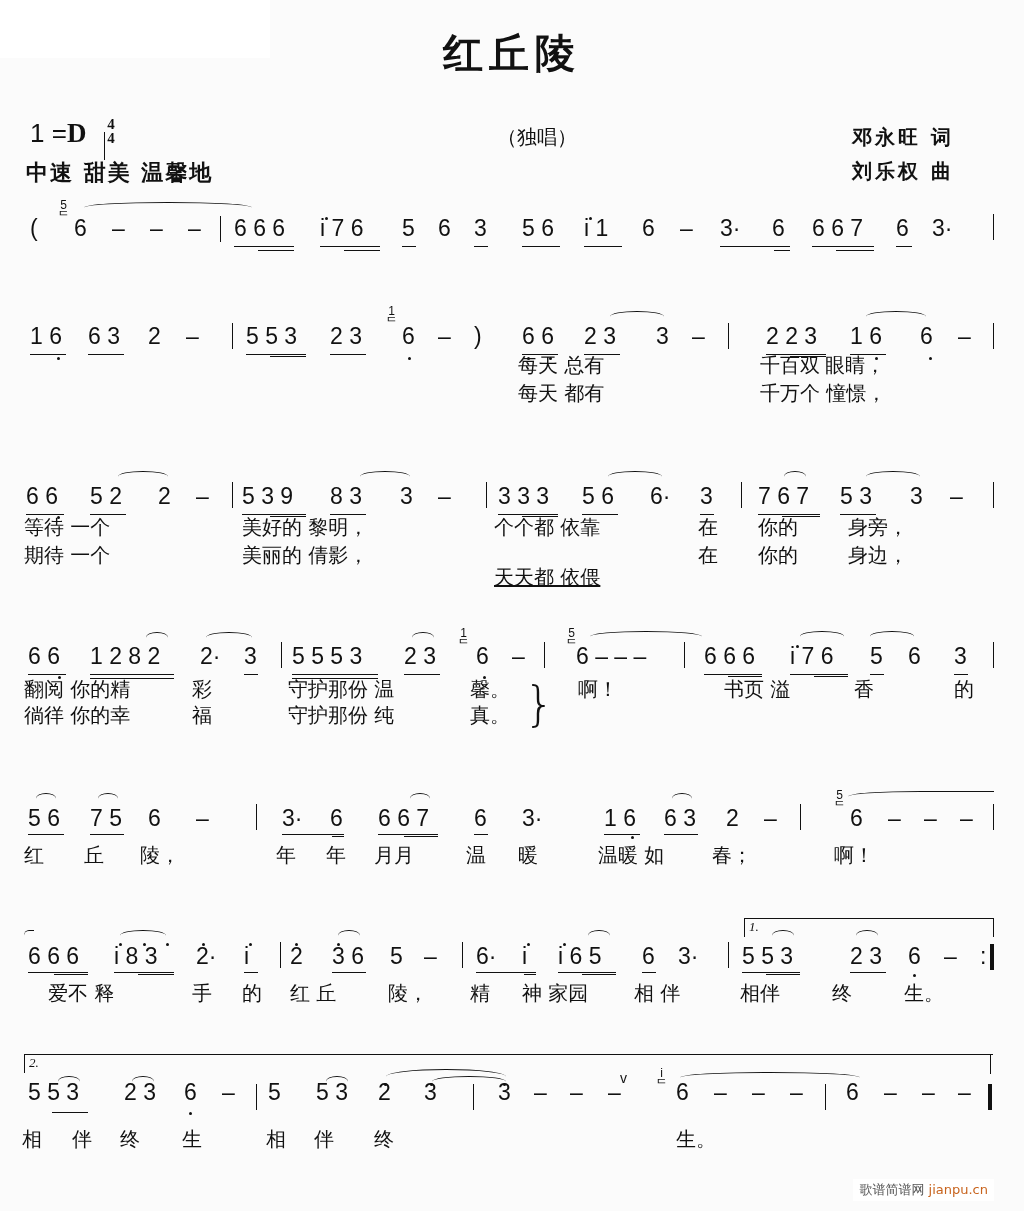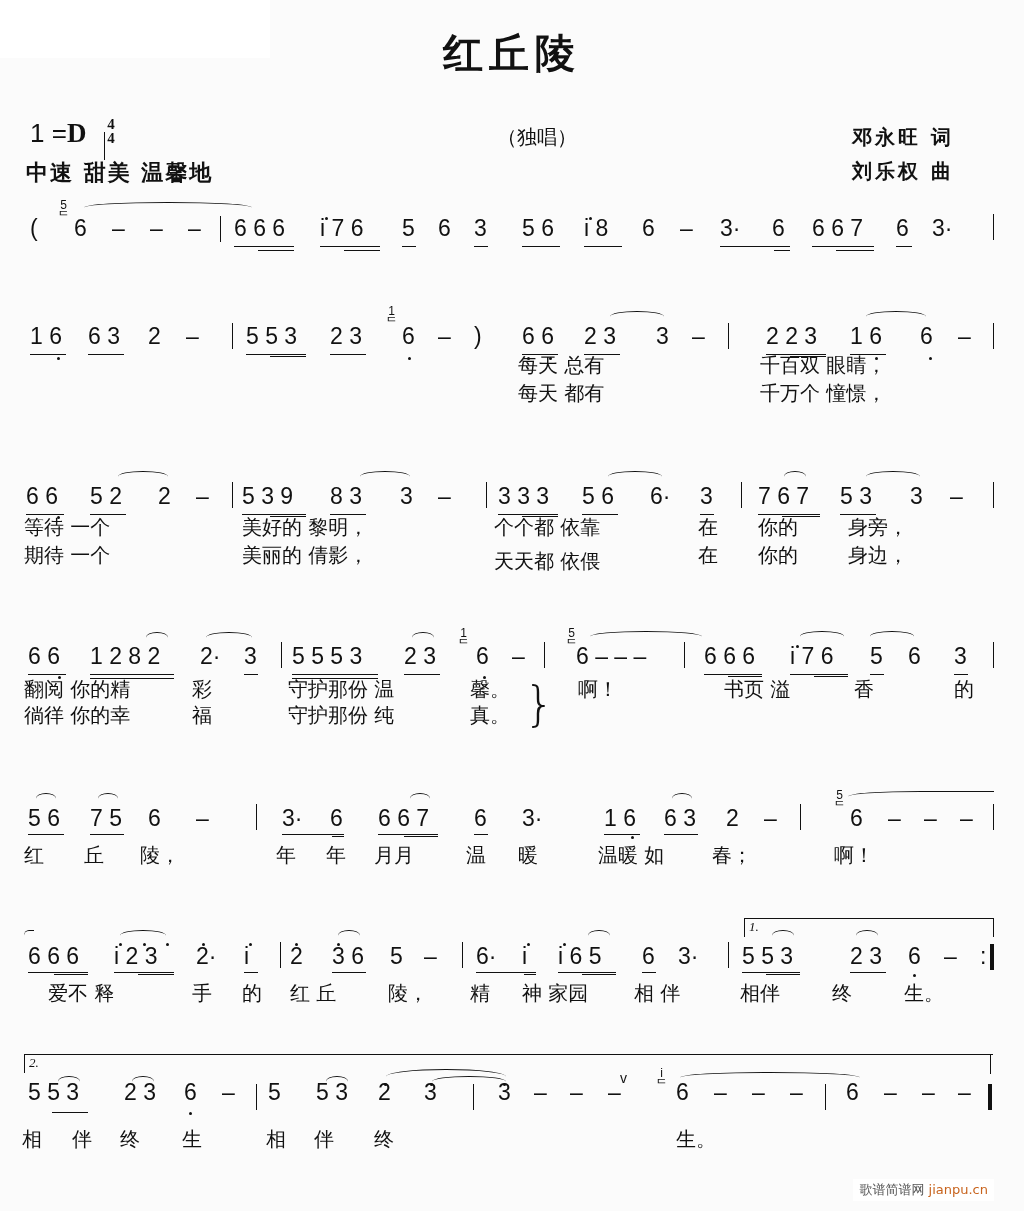--- a/index.html
+++ b/index.html
@@ -60,21 +60,21 @@
       <span class="tok" style="left: 74px; top: 216px;">6</span>
       <span class="tok" style="left: 112px; top: 216px;">–</span>
       <span class="tok" style="left: 150px; top: 216px;">–</span>
       <span class="tok" style="left: 188px; top: 216px;">–</span>
       <span class="tok" style="left: 234px; top: 216px;">6 6 6</span>
       <span class="tok" style="left: 320px; top: 216px;">i 7 6</span>
       <span class="tok" style="left: 402px; top: 216px;">5</span>
       <span class="tok" style="left: 438px; top: 216px;">6</span>
       <span class="tok" style="left: 474px; top: 216px;">3</span>
       <span class="tok" style="left: 522px; top: 216px;">5 6</span>
-      <span class="tok" style="left: 584px; top: 216px;">i 8</span>
+      <span class="tok" style="left: 584px; top: 216px;">i 1</span>
       <span class="tok" style="left: 642px; top: 216px;">6</span>
       <span class="tok" style="left: 680px; top: 216px;">–</span>
       <span class="tok" style="left: 720px; top: 216px;">3·</span>
       <span class="tok" style="left: 772px; top: 216px;">6</span>
       <span class="tok" style="left: 812px; top: 216px;">6 6 7</span>
       <span class="tok" style="left: 896px; top: 216px;">6</span>
       <span class="tok" style="left: 932px; top: 216px;">3·</span>
     </div>
     <div>
       <span class="tok" style="left: 30px; top: 324px;">1 6</span>
@@ -88,21 +88,21 @@
       <span class="tok" style="left: 474px; top: 324px;">)</span>
       <span class="tok" style="left: 522px; top: 324px;">6 6</span>
       <span class="tok" style="left: 584px; top: 324px;">2 3</span>
       <span class="tok" style="left: 656px; top: 324px;">3</span>
       <span class="tok" style="left: 692px; top: 324px;">–</span>
       <span class="tok" style="left: 766px; top: 324px;">2 2 3</span>
       <span class="tok" style="left: 850px; top: 324px;">1 6</span>
       <span class="tok" style="left: 920px; top: 324px;">6</span>
       <span class="tok" style="left: 958px; top: 324px;">–</span>
       <span class="lyr" style="left: 518px; top: 352px;">每天 总有</span>
-      <span class="lyr" style="left: 760px; top: 352px;">千百双 眼睛，</span>
+      <span class="lyr" style="left: 760px; top: 352px; font-family: Liberation Serif, serif;">千百双 眼睛，</span>
       <span class="lyr" style="left: 518px; top: 380px;">每天 都有</span>
       <span class="lyr" style="left: 760px; top: 380px;">千万个 憧憬，</span>
     </div>
     <div>
       <span class="tok" style="left: 26px; top: 484px;">6 6</span>
       <span class="tok" style="left: 90px; top: 484px;">5 2</span>
       <span class="tok" style="left: 158px; top: 484px;">2</span>
       <span class="tok" style="left: 196px; top: 484px;">–</span>
       <span class="tok" style="left: 242px; top: 484px;">5 3 9</span>
       <span class="tok" style="left: 330px; top: 484px;">8 3</span>
@@ -117,21 +117,21 @@
       <span class="tok" style="left: 910px; top: 484px;">3</span>
       <span class="tok" style="left: 950px; top: 484px;">–</span>
       <span class="lyr" style="left: 24px; top: 514px;">等待 一个</span>
       <span class="lyr" style="left: 242px; top: 514px;">美好的 黎明，</span>
       <span class="lyr" style="left: 494px; top: 514px;">个个都 依靠</span>
       <span class="lyr" style="left: 698px; top: 514px;">在</span>
       <span class="lyr" style="left: 758px; top: 514px;">你的</span>
       <span class="lyr" style="left: 848px; top: 514px;">身旁，</span>
       <span class="lyr" style="left: 24px; top: 542px;">期待 一个</span>
       <span class="lyr" style="left: 242px; top: 542px;">美丽的 倩影，</span>
-      <span class="lyr" style="left: 494px; top: 548px;">天天都 依偎</span>
+      <span class="lyr" style="left: 494px; top: 564px; text-decoration: underline;">天天都 依偎</span>
       <span class="lyr" style="left: 698px; top: 542px;">在</span>
       <span class="lyr" style="left: 758px; top: 542px;">你的</span>
       <span class="lyr" style="left: 848px; top: 542px;">身边，</span>
     </div>
     <div>
       <span class="tok" style="left: 28px; top: 644px;">6 6</span>
       <span class="tok" style="left: 90px; top: 644px;">1 2 8 2</span>
       <span class="tok" style="left: 200px; top: 644px;">2·</span>
       <span class="tok" style="left: 244px; top: 644px;">3</span>
       <span class="tok" style="left: 292px; top: 644px;">5 5 5 3</span>
@@ -182,21 +182,21 @@
       <span class="lyr" style="left: 326px; top: 842px;">年</span>
       <span class="lyr" style="left: 374px; top: 842px;">月月</span>
       <span class="lyr" style="left: 466px; top: 842px;">温</span>
       <span class="lyr" style="left: 518px; top: 842px;">暖</span>
       <span class="lyr" style="left: 598px; top: 842px;">温暖 如</span>
       <span class="lyr" style="left: 712px; top: 842px;">春；</span>
       <span class="lyr" style="left: 834px; top: 842px;">啊！</span>
     </div>
     <div>
       <span class="tok" style="left: 28px; top: 944px;">6 6 6</span>
-      <span class="tok" style="left: 114px; top: 944px;">i 2 3</span>
+      <span class="tok" style="left: 114px; top: 944px;">i 8 3</span>
       <span class="tok" style="left: 196px; top: 944px;">2·</span>
       <span class="tok" style="left: 244px; top: 944px;">i</span>
       <span class="tok" style="left: 290px; top: 944px;">2</span>
       <span class="tok" style="left: 332px; top: 944px;">3 6</span>
       <span class="tok" style="left: 390px; top: 944px;">5</span>
       <span class="tok" style="left: 424px; top: 944px;">–</span>
       <span class="tok" style="left: 476px; top: 944px;">6·</span>
       <span class="tok" style="left: 522px; top: 944px;">i</span>
       <span class="tok" style="left: 558px; top: 944px;">i 6 5</span>
       <span class="tok" style="left: 642px; top: 944px;">6</span>

